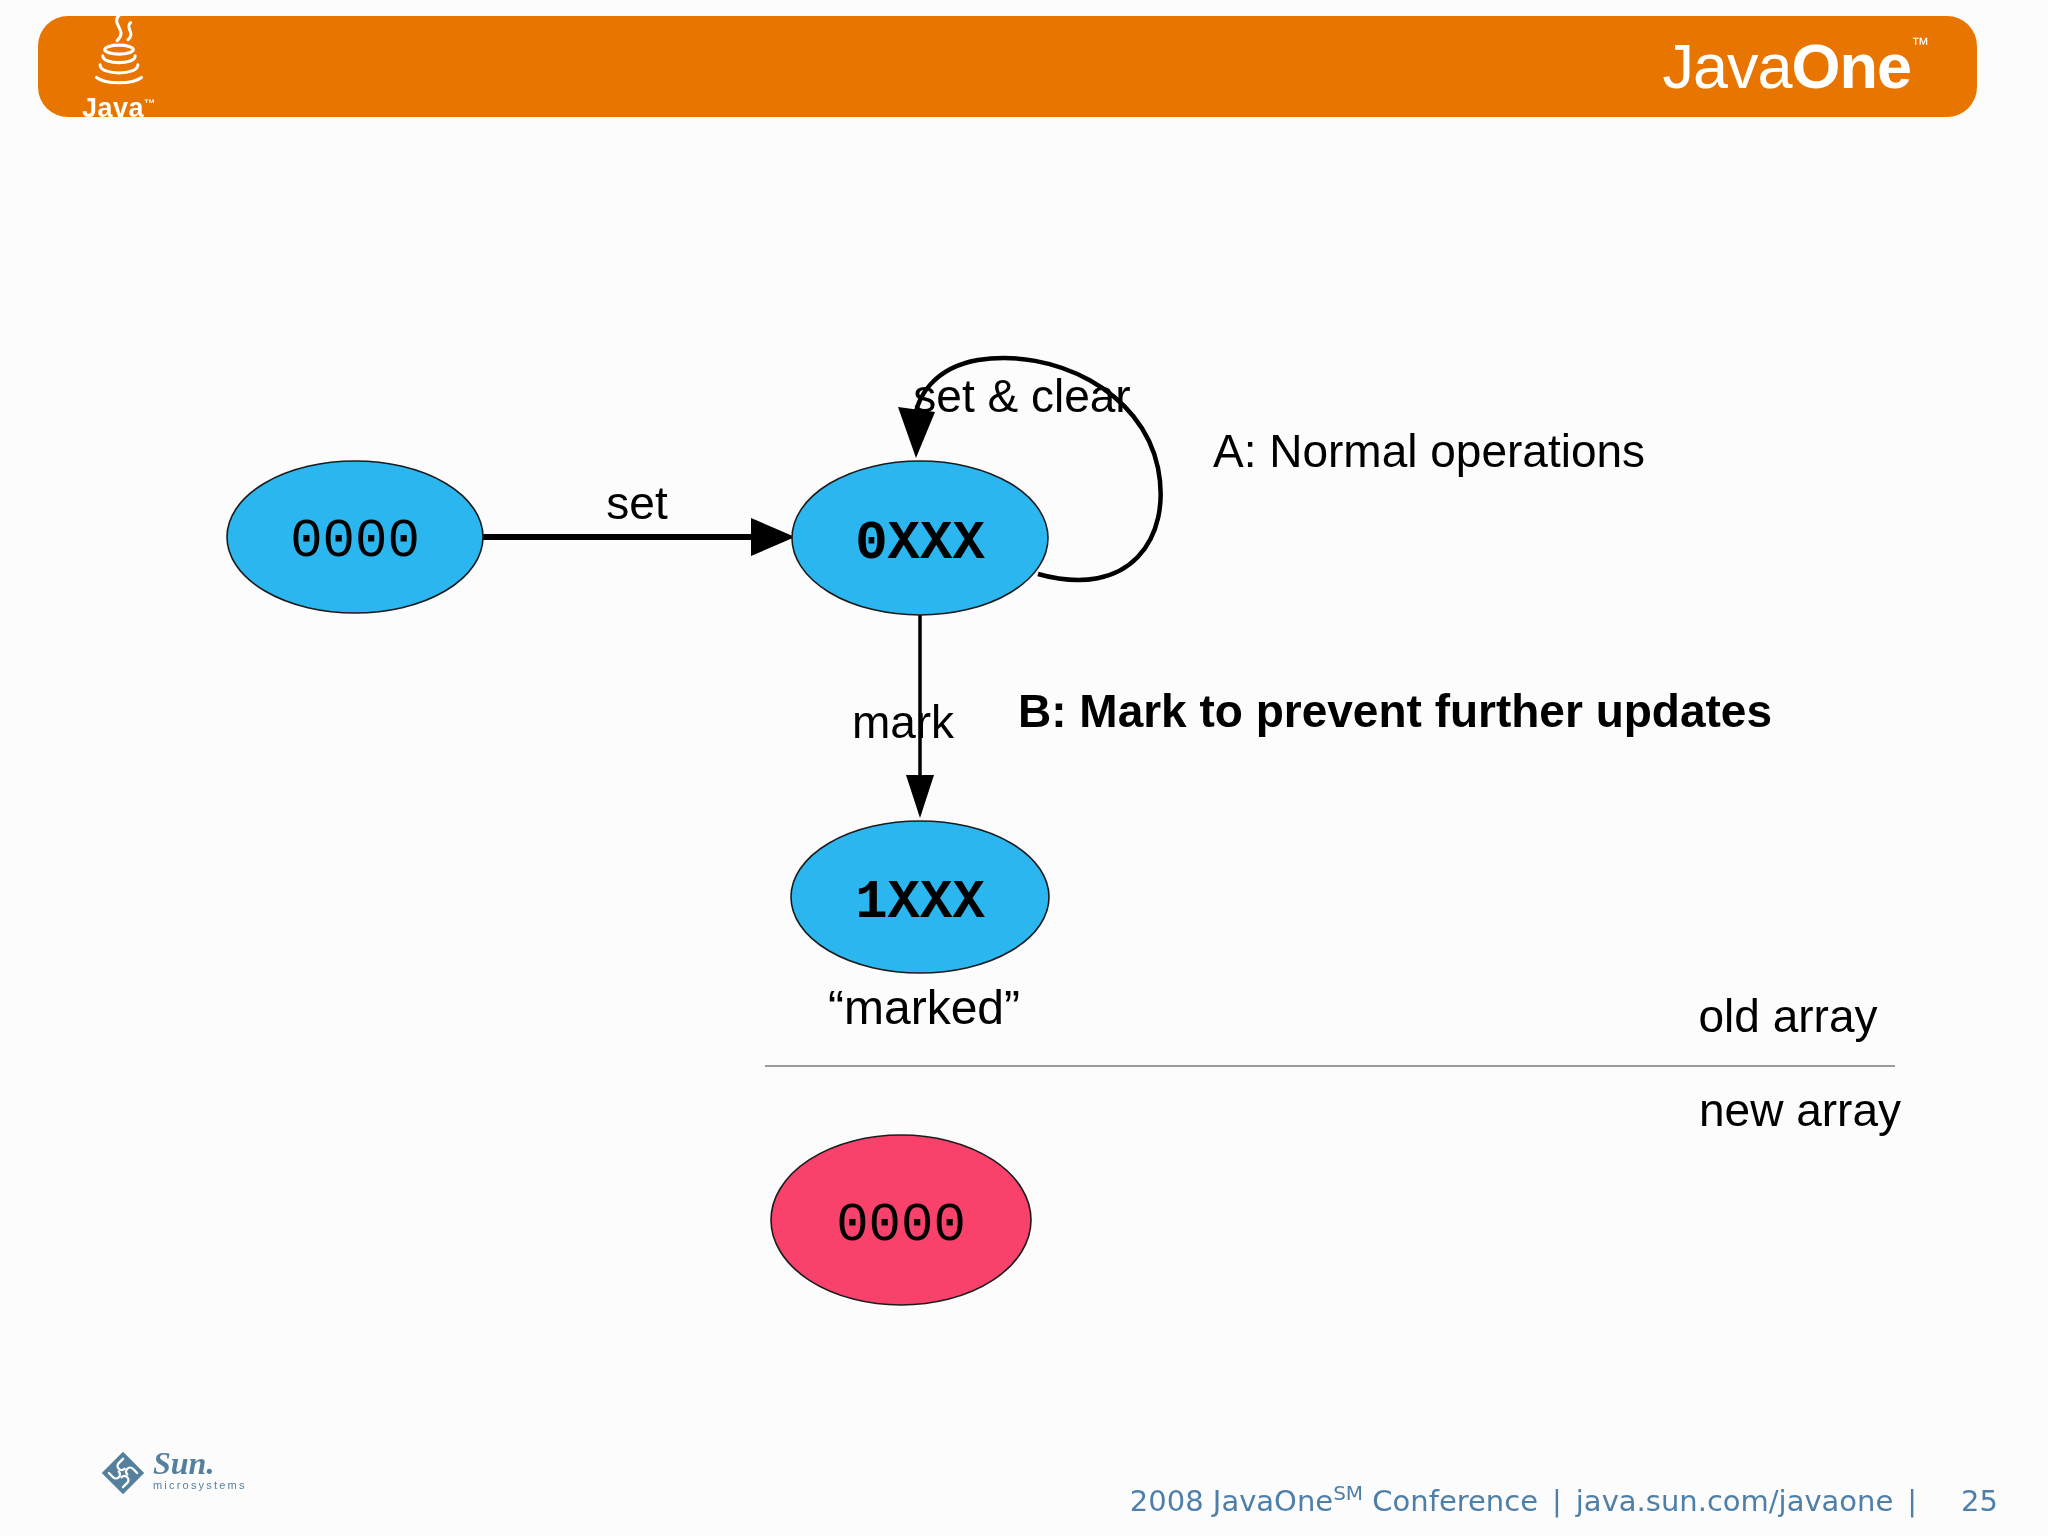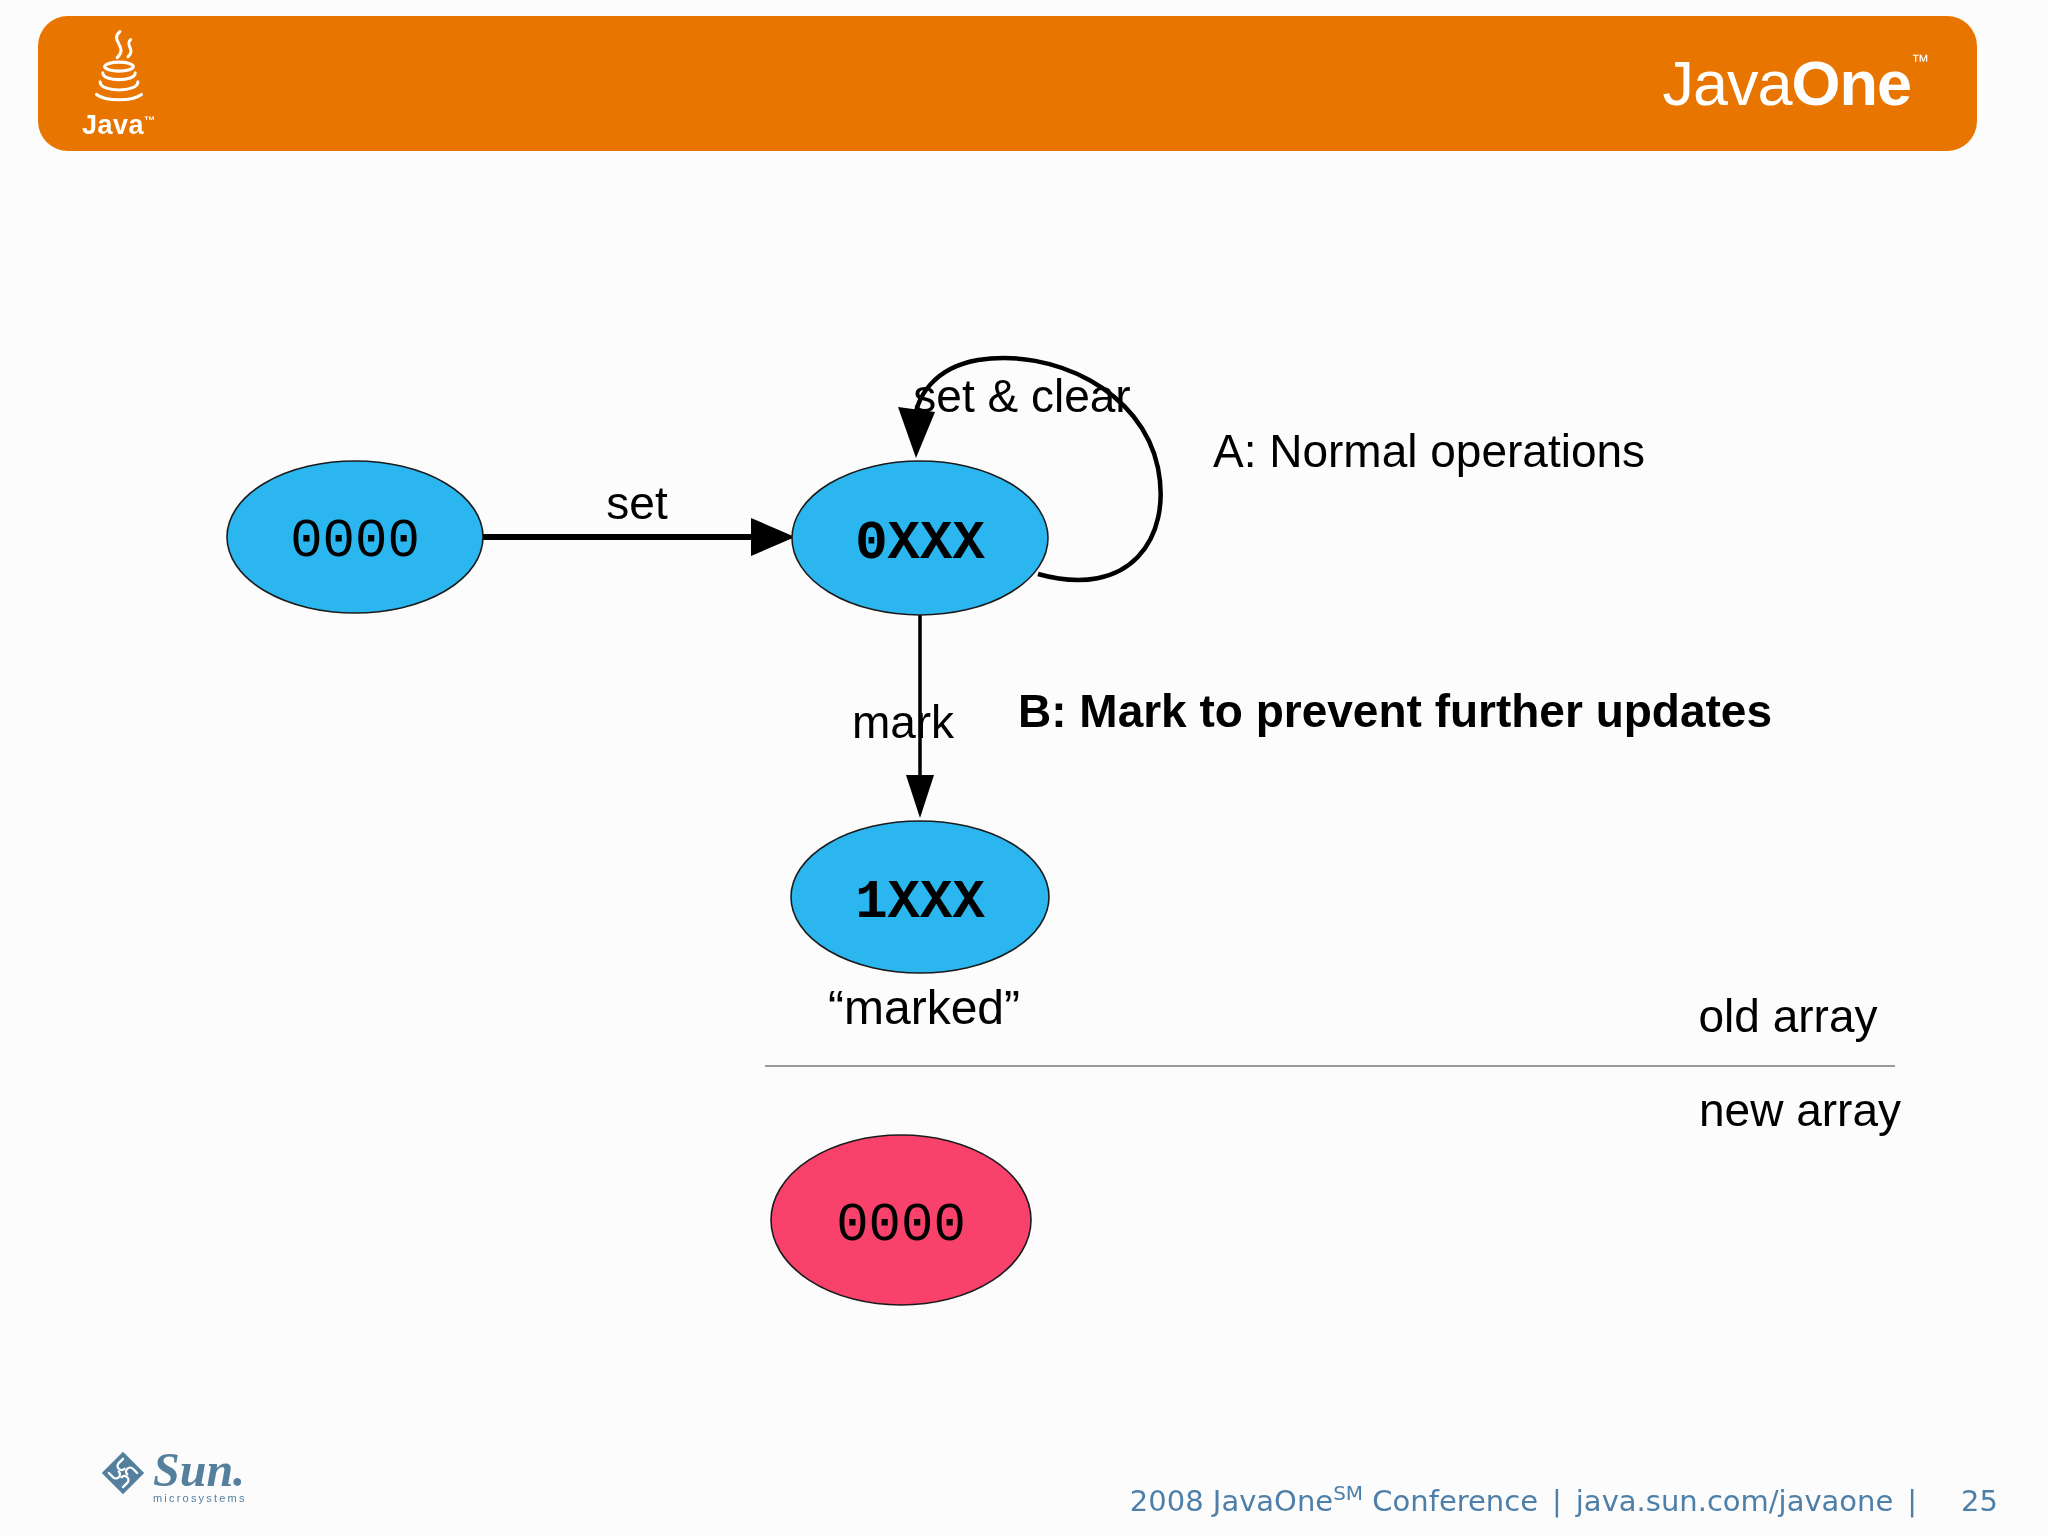--- a/index.html
+++ b/index.html
@@ -4,21 +4,21 @@
 <style>
   html,body { margin:0; padding:0; background:#777; }
   .slide {
     position:relative; width:2048px; height:1536px;
     background:#FCFCFC; overflow:hidden;
     font-family:"Liberation Sans", sans-serif; color:#111;
   }
 
   
   .header {
-    position:absolute; left:38px; top:16px; width:1939px; height:135px;
+    position:absolute; left:38px; top:16px; width:1939px; height:101px;
     background:#E87500; border-radius:30px;
     display:flex; align-items:center; justify-content:space-between;
   }
   .java-logo {
     margin-left:44px; display:flex; flex-direction:column; align-items:center;
     color:#fff;
   }
   .java-word { font-size:27px; font-weight:700; letter-spacing:0.5px; line-height:1; margin-top:-4px; }
   .java-word .tm { font-size:11px; vertical-align:super; }
   .javaone { margin-right:48px; color:#fff; font-size:63px; letter-spacing:-1px; line-height:1; }
@@ -46,21 +46,21 @@
     transform:translate(-50%,-50%); line-height:1.1;
   }
   .lbl.left-anchor { transform:translateY(-50%);margin-top:11px; }
   .lbl.bold { font-weight:700; }
   .lbl.caption { font-size:48px; }
 
   
   .sun-logo { position:absolute; left:100px; top:1450px; display:flex; gap:7px; color:#54809E; }
   .sun-text-name {
     font-family:"Liberation Serif", serif; font-style:italic; font-weight:700;
-    font-size:48px; line-height:0.82;
+    font-size:32px; line-height:0.82;
   }
   .sun-text-sub { font-size:11px; letter-spacing:2.2px; margin-top:3px; }
 
   .footer-credit {
     position:absolute; right:50px; top:1481px;
     font-family:"DejaVu Sans", sans-serif;
     font-size:29px; color:#4E7FA8; white-space:nowrap;
   }
   .footer-credit sup { font-size:20px; }
   .footer-credit .sep { margin:0 14px; }

